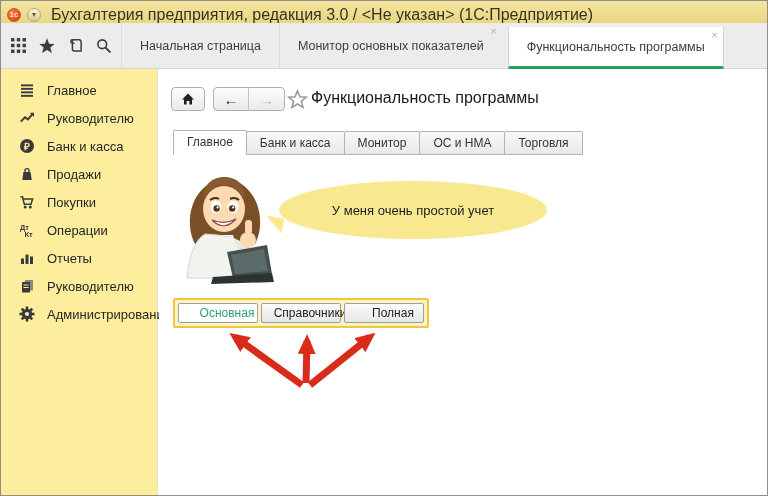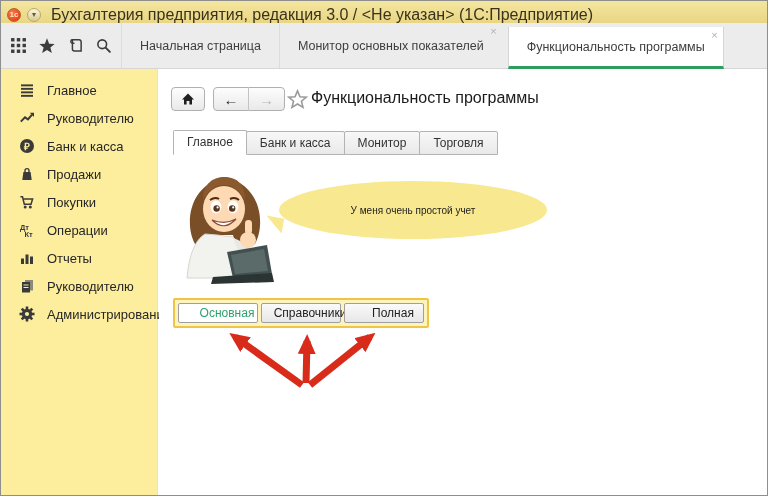--- a/index.html
+++ b/index.html
@@ -37,21 +37,21 @@
   .nav-back { border-right:1px solid #c4c4c4; color:#2e2e2e; }
   .nav-fwd { color:#b8b8b8; }
   .nav-star { position:absolute; left:128px; top:20px; cursor:pointer; }
   .page-title { position:absolute; left:152px; top:20px; font-size:16px; color:#1b1b1b; }
 
   .itabs { position:absolute; left:14px; top:61px; display:flex; align-items:flex-end; }
   .itab { font-size:12px; color:#333; padding:4px 13px 4px; background:linear-gradient(#f8f8f8,#e9e9e9); border:1px solid #b3b3b3; margin-left:-1px; border-radius:2px 2px 0 0; cursor:pointer; }
   .itab.active { background:#fff; border-bottom-color:#fff; padding-bottom:5px; position:relative; z-index:2; margin-left:0; }
 
   .assistant { position:absolute; left:16px; top:95px; width:100px; height:124px; }
-  .bubble { position:absolute; left:120px; top:112px; width:268px; height:58px; background:#f8e88f; border-radius:50%; display:flex; align-items:center; justify-content:center; font-size:10px; color:#1d1d1d; }
+  .bubble { position:absolute; left:120px; top:112px; width:268px; height:58px; background:#f8e88f; border-radius:50%; display:flex; align-items:center; justify-content:center; font-size:13px; color:#1d1d1d; }
   .bubble::before { content:""; position:absolute; left:-14px; bottom:7px; width:0; height:0; border-top:15px solid #f8e88f; border-left:18px solid transparent; transform:rotate(10deg); }
 
   .options-frame { position:absolute; left:14px; top:229px; display:flex; gap:3px; padding:3px; border:2px solid #f0c445; background:#fdf3bd; border-radius:2px; }
   .opt-btn { width:80px; height:20px; font-size:12px; color:#222; border:1px solid #9f9f9f; border-radius:2px; background:linear-gradient(#fafafa,#e7e7e7); display:flex; align-items:center; justify-content:center; cursor:pointer;padding-left:18px; }
   .opt-btn.selected { background:#fff; color:#2fa26b; }
 
   .arrows { position:absolute; left:30px; top:250px; width:260px; height:85px; pointer-events:none; }
 </style>
 </head>
 <body>
@@ -225,20 +225,21 @@
       <svg width="21" height="21" viewBox="0 0 16 16" fill="none" stroke="#9a9a9a" stroke-width="1.2">
           <path d="M8 1.4 L9.9 5.9 L14.7 6.2 L11 9.3 L12.2 14 L8 11.4 L3.8 14 L5 9.3 L1.3 6.2 L6.1 5.9 Z"></path>
         </svg>
     </span>
     <div class="page-title">Функциональность программы</div>
 
     <div class="itabs">
       <span class="itab active">Главное</span>
       <span class="itab">Банк и касса</span>
       <span class="itab">Монитор</span>
+      <span class="itab">ОС и НМА</span>
       <span class="itab">Торговля</span>
     </div>
 
     <svg class="assistant" viewBox="0 0 100 124">
       <path d="M20 80 C10 62 12 22 50 13 C88 22 90 62 80 80 C70 87 60 82 58 71 L42 71 C40 82 30 87 20 80 Z" fill="#7a4f28"></path>
       <ellipse cx="49" cy="45" rx="21" ry="23" fill="#fdd9b4"></ellipse>
       <path d="M28 36 C28 19 39 13 49 13 C61 13 70 19 70 36 C64 25 57 21 49 21 C41 21 34 25 28 36 Z" fill="#8a5a2e"></path>
       <path d="M35 36 q5 -3.5 9 -1" stroke="#4a2c12" stroke-width="2" fill="none"></path>
       <path d="M55 35 q5 -2.5 9 1" stroke="#4a2c12" stroke-width="2" fill="none"></path>
       <ellipse cx="41" cy="43" rx="5.4" ry="6.4" fill="#fff"></ellipse>

